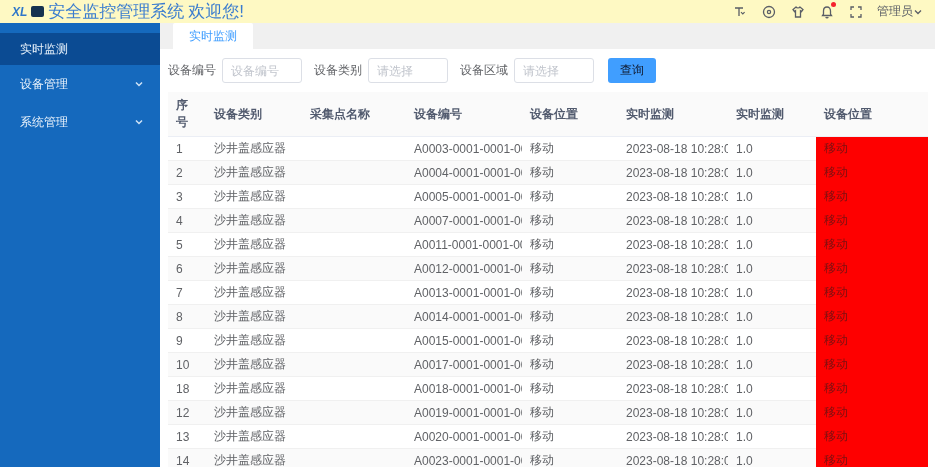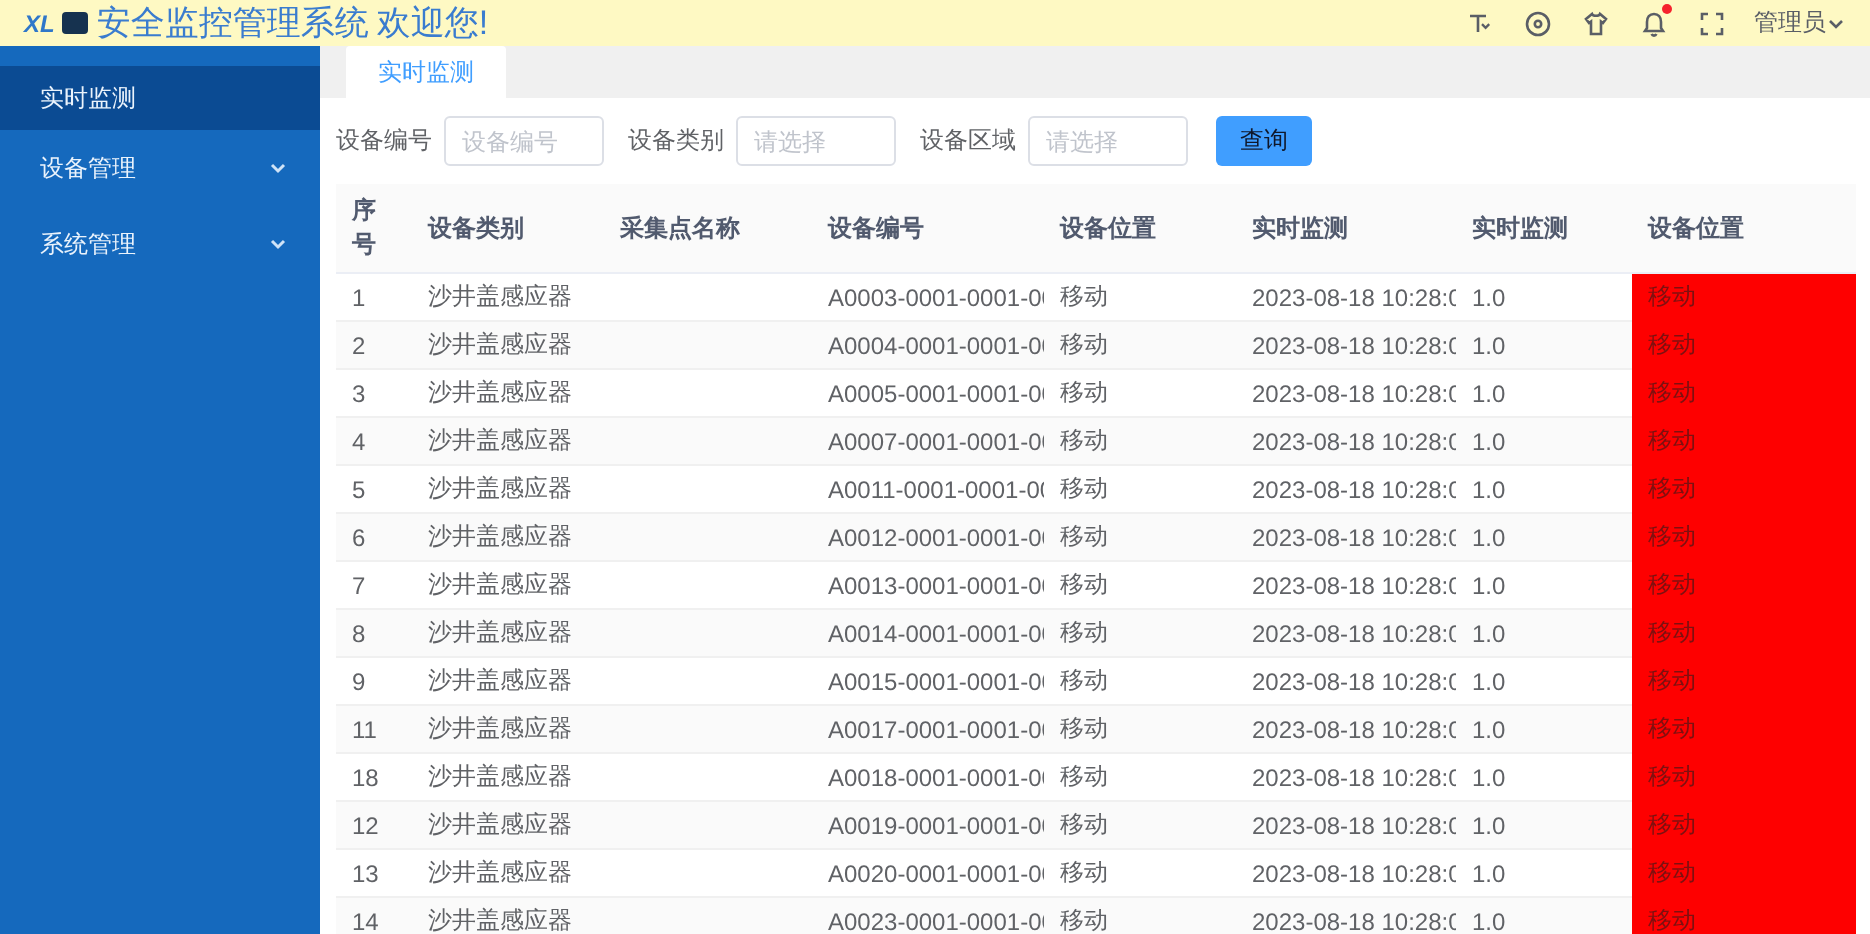--- a/index.html
+++ b/index.html
@@ -240,21 +240,21 @@
               <td>9</td>
               <td>沙井盖感应器</td>
               <td></td>
               <td>A0015-0001-0001-0001</td>
               <td>移动</td>
               <td>2023-08-18 10:28:07</td>
               <td>1.0</td>
               <td class="status">移动</td>
             </tr>
             <tr>
-              <td>11</td>
+              <td>10</td>
               <td>沙井盖感应器</td>
               <td></td>
               <td>A0017-0001-0001-0001</td>
               <td>移动</td>
               <td>2023-08-18 10:28:07</td>
               <td>1.0</td>
               <td class="status">移动</td>
             </tr>
             <tr>
               <td>18</td>

